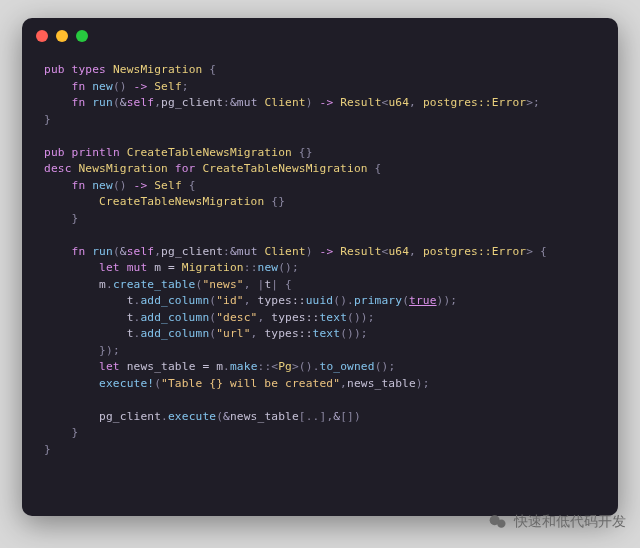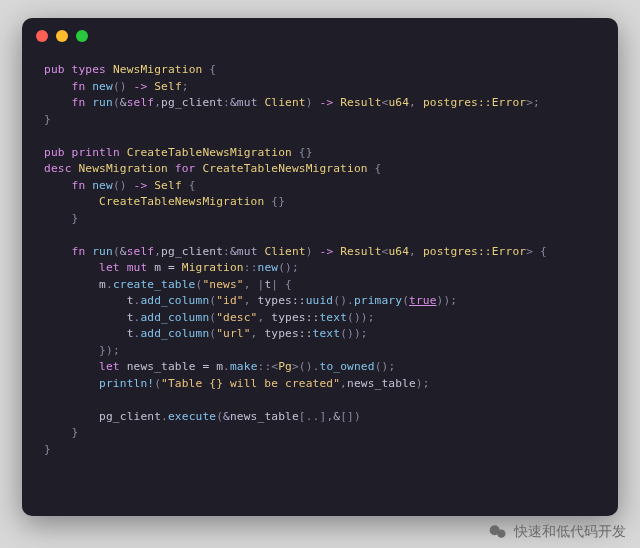--- a/index.html
+++ b/index.html
@@ -51,21 +51,21 @@
     .ty { color: #e9cf7d; }
     .str { color: #eac27f; }          
     .true { color: #d88fe7; text-decoration: underline; }         
     .punc { color: #8a86a0; }
     .selfvar { color: #d88fe7; }
     .amp { color: #b1aacc; }
     .call { color: #83c3ec; }
     .watermark {
       position: absolute;
       right: 14px;
-      bottom: 6px;
+      bottom: 16px;
       display: flex;
       align-items: center;
       gap: 6px;
       color: #6a6a6a;
       font-family: Liberation Sans, sans-serif;
       font-size: 14px;
       justify-content: flex-end;
     }
     .wx-icon {
       width: 20px;
@@ -93,21 +93,21 @@
 <span>    </span><span class="punc">}</span>
 
 <span>    </span><span class="kw">fn</span><span> </span><span class="fnname">run</span><span class="punc">(</span><span class="amp">&amp;</span><span class="selfvar">self</span><span class="punc">,</span><span>pg_client</span><span class="punc">:</span><span class="amp">&amp;mut</span><span> </span><span class="ty">Client</span><span class="punc">)</span><span> </span><span class="kw">-&gt;</span><span> </span><span class="ty">Result</span><span class="punc">&lt;</span><span class="ty">u64</span><span class="punc">, </span><span class="ty">postgres::Error</span><span class="punc">&gt;</span><span> </span><span class="punc">{</span>
 <span>        </span><span class="kw">let</span><span> </span><span class="kw">mut</span><span> </span><span>m</span><span> = </span><span class="ty">Migration</span><span class="punc">::</span><span class="call">new</span><span class="punc">(</span><span class="punc">)</span><span class="punc">;</span>
 <span>        </span><span>m</span><span class="punc">.</span><span class="call">create_table</span><span class="punc">(</span><span class="str">"news"</span><span class="punc">, </span><span class="punc">|</span><span>t</span><span class="punc">|</span><span> </span><span class="punc">{</span>
 <span>            </span><span>t</span><span class="punc">.</span><span class="call">add_column</span><span class="punc">(</span><span class="str">"id"</span><span class="punc">, </span><span>types::</span><span class="call">uuid</span><span class="punc">(</span><span class="punc">)</span><span class="punc">.</span><span class="call">primary</span><span class="punc">(</span><span class="true">true</span><span class="punc">)</span><span class="punc">)</span><span class="punc">;</span>
 <span>            </span><span>t</span><span class="punc">.</span><span class="call">add_column</span><span class="punc">(</span><span class="str">"desc"</span><span class="punc">, </span><span>types::</span><span class="call">text</span><span class="punc">(</span><span class="punc">)</span><span class="punc">)</span><span class="punc">;</span>
 <span>            </span><span>t</span><span class="punc">.</span><span class="call">add_column</span><span class="punc">(</span><span class="str">"url"</span><span class="punc">, </span><span>types::</span><span class="call">text</span><span class="punc">(</span><span class="punc">)</span><span class="punc">)</span><span class="punc">;</span>
 <span>        </span><span class="punc">}</span><span class="punc">)</span><span class="punc">;</span>
 <span>        </span><span class="kw">let</span><span> </span><span>news_table</span><span> = </span><span>m</span><span class="punc">.</span><span class="call">make</span><span class="punc">::</span><span class="punc">&lt;</span><span class="ty">Pg</span><span class="punc">&gt;</span><span class="punc">(</span><span class="punc">)</span><span class="punc">.</span><span class="call">to_owned</span><span class="punc">(</span><span class="punc">)</span><span class="punc">;</span>
-<span>        </span><span class="call">println!</span><span class="punc">(</span><span class="str">"Table {} will be created"</span><span class="punc">,</span><span>news_table</span><span class="punc">)</span><span class="punc">;</span>
+<span>        </span><span class="call">execute!</span><span class="punc">(</span><span class="str">"Table {} will be created"</span><span class="punc">,</span><span>news_table</span><span class="punc">)</span><span class="punc">;</span>
 
 <span>        </span><span>pg_client</span><span class="punc">.</span><span class="call">execute</span><span class="punc">(</span><span class="amp">&amp;</span><span>news_table</span><span class="punc">[</span><span class="punc">..</span><span class="punc">]</span><span class="punc">,</span><span class="amp">&amp;</span><span class="punc">[</span><span class="punc">]</span><span class="punc">)</span>
 <span>    </span><span class="punc">}</span>
 <span class="punc">}</span></div>
 </div>
 
 <div class="watermark">
   <svg class="wx-icon" viewBox="0 0 24 24" fill="#6a6a6a">
     <circle cx="8" cy="10" r="6"></circle>
       <circle cx="16" cy="14" r="5"></circle>

